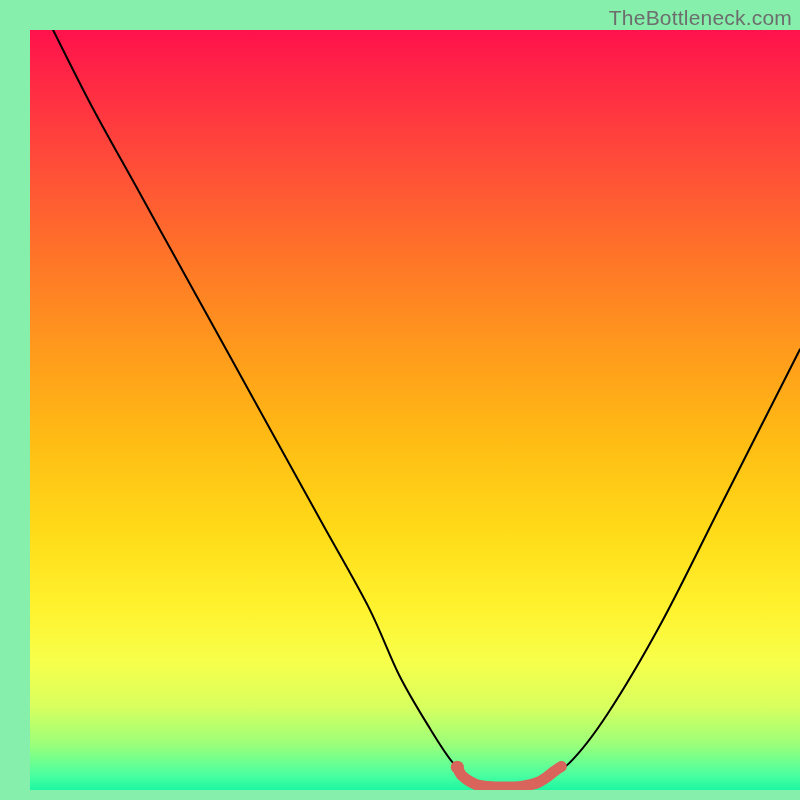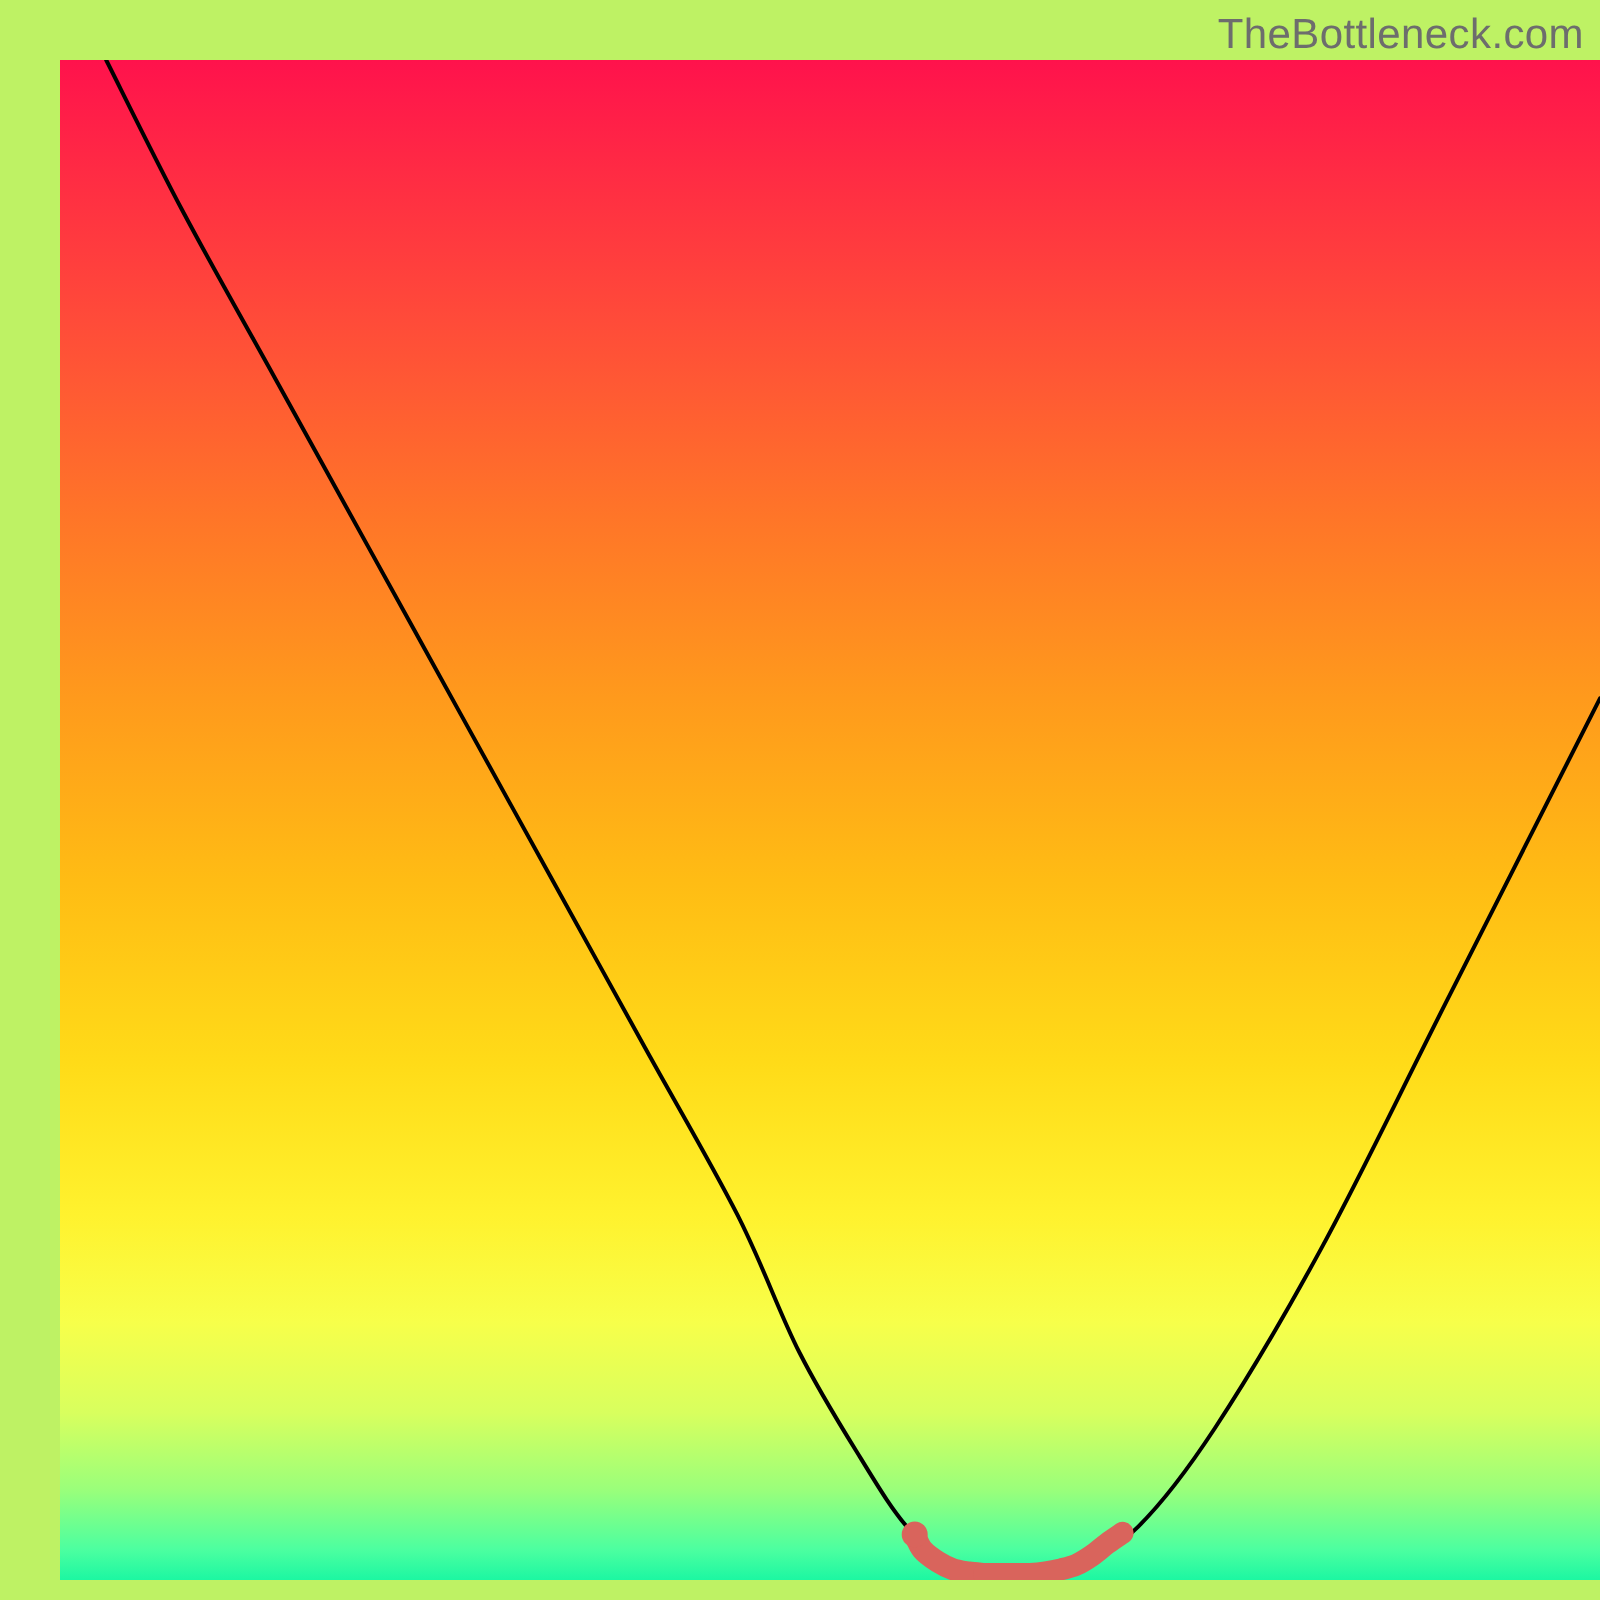--- a/index.html
+++ b/index.html
@@ -8,21 +8,21 @@
     width: 800px;
     height: 800px;
     overflow: hidden;
     background: #000;
     font-family: Arial, Helvetica, sans-serif;
   }
   .frame {
     position: relative;
     width: 800px;
     height: 800px;
-    background: #bef264;
+    background: #86efac;
   }
   .plot-area {
     position: absolute;
     left: 30px;
     top: 30px;
     width: 770px;
     height: 760px;
     
     background: linear-gradient(
       to bottom,

